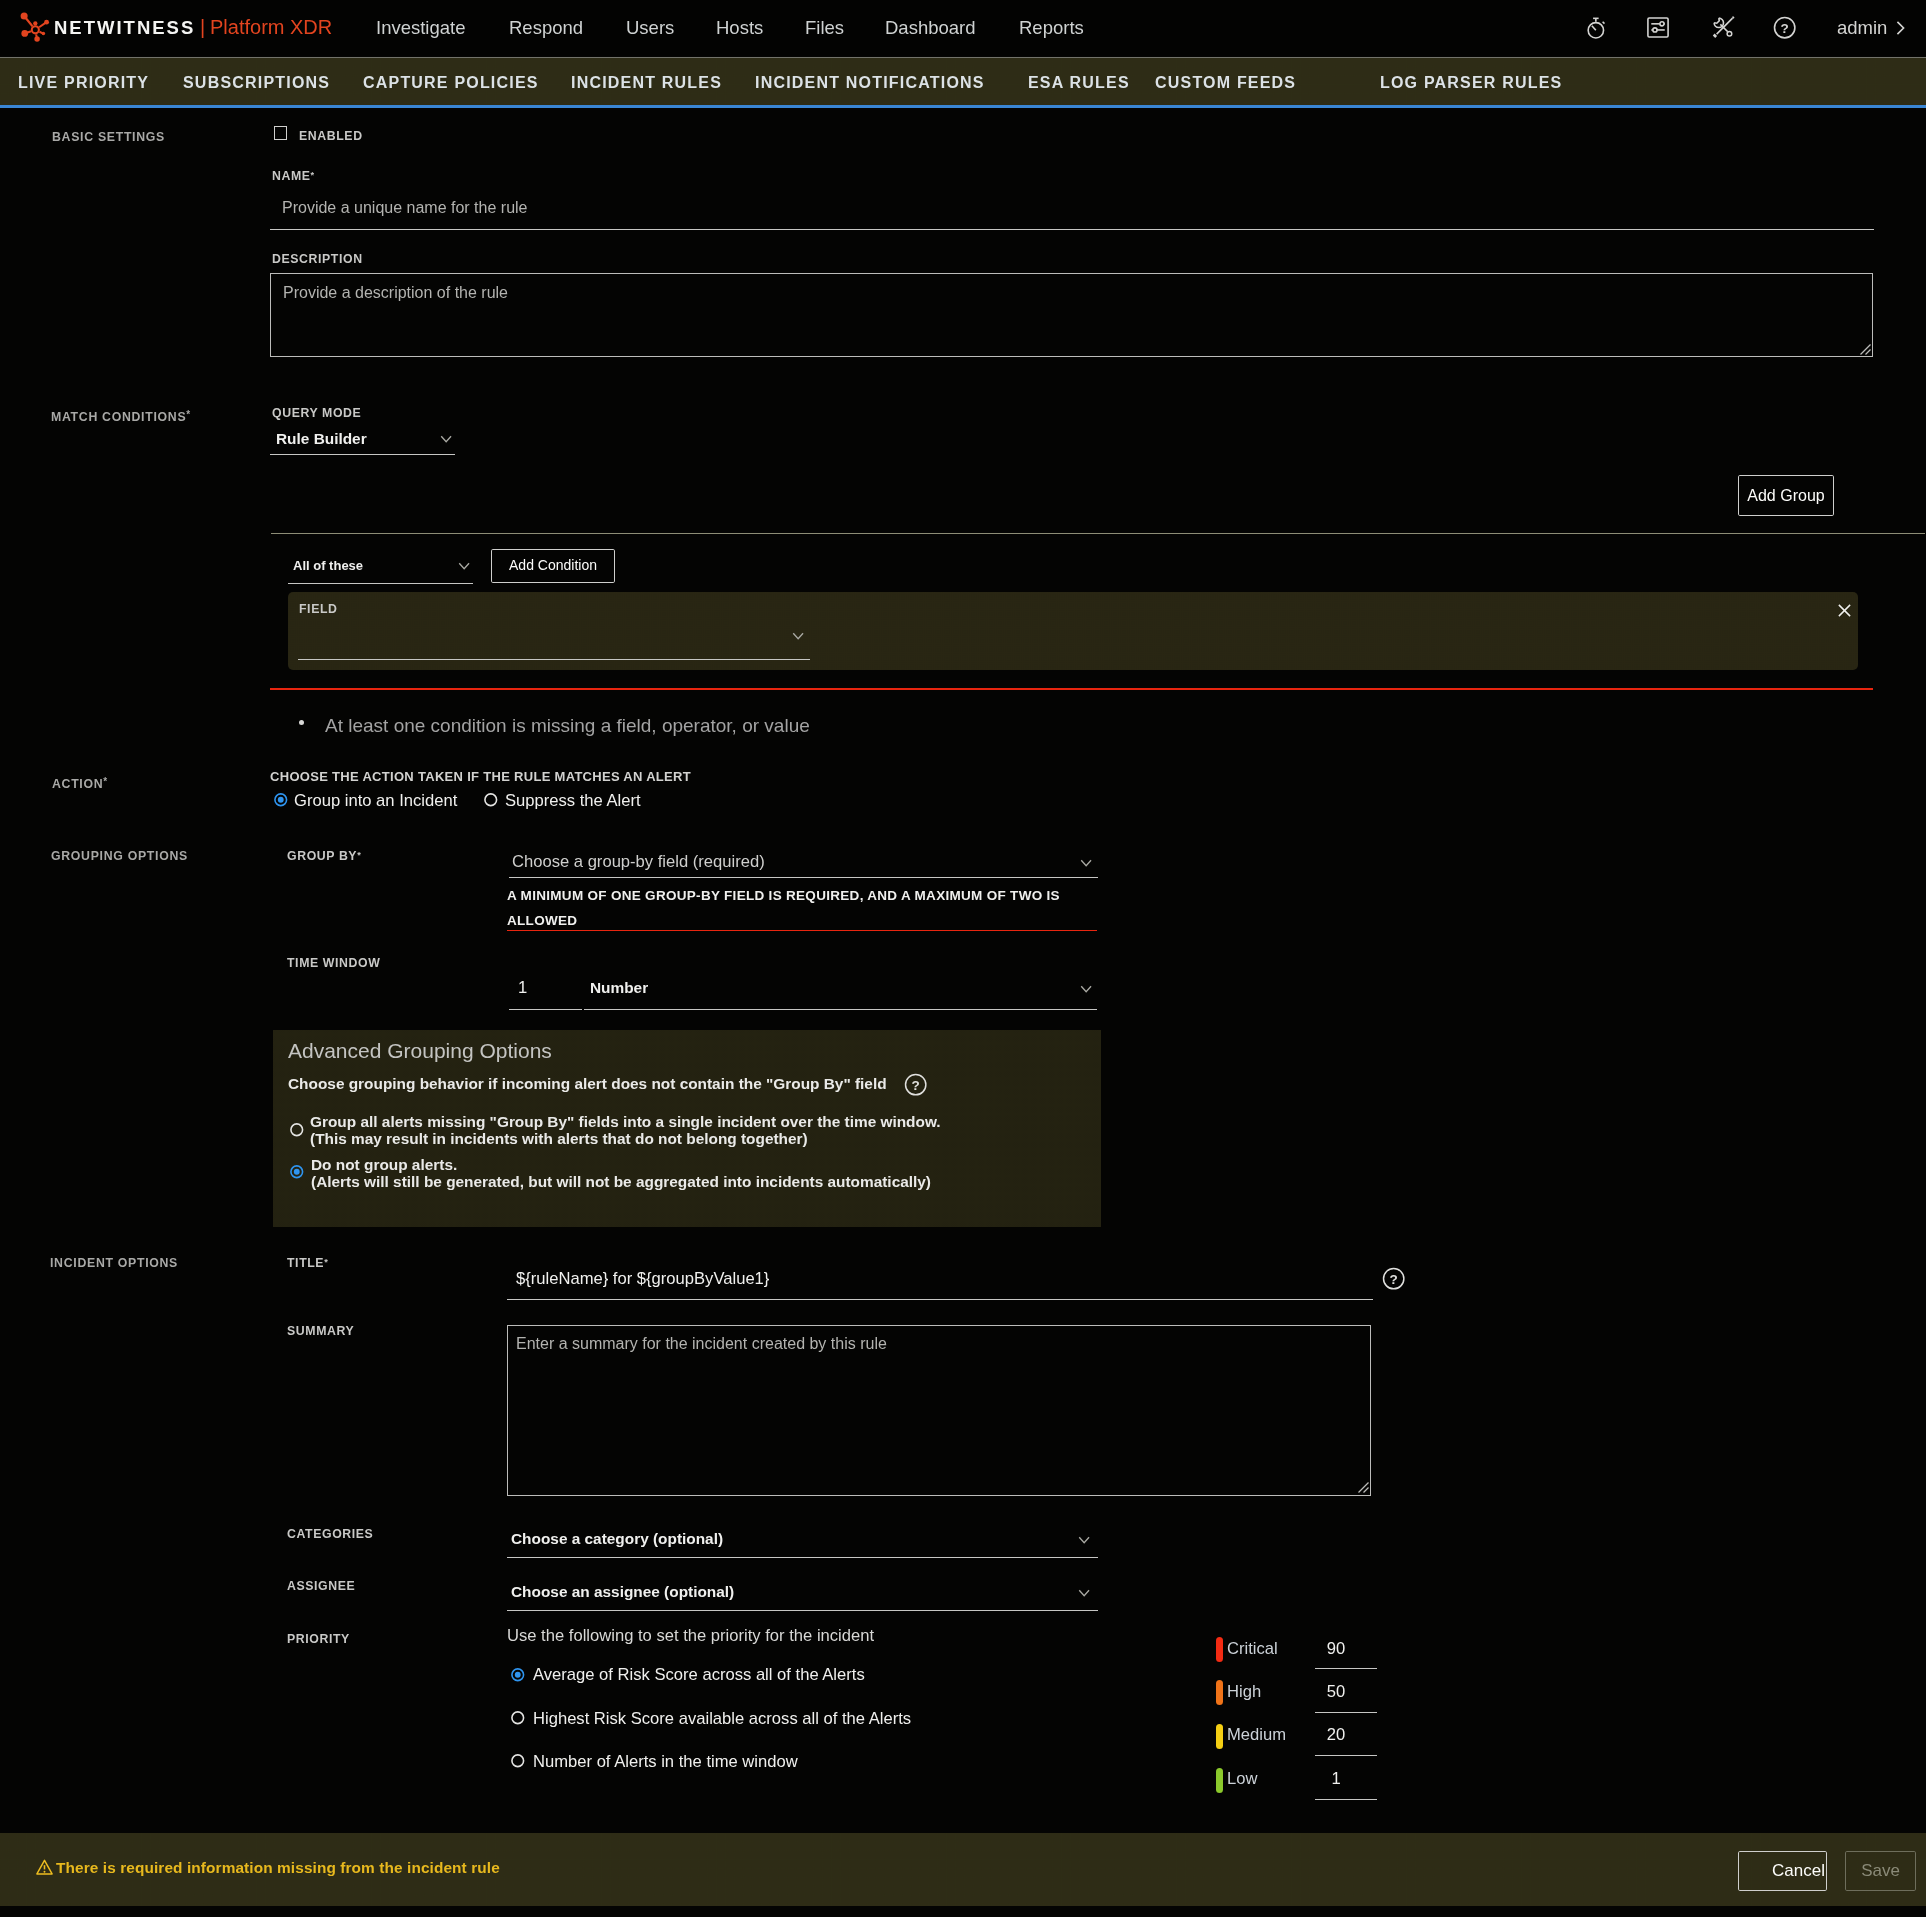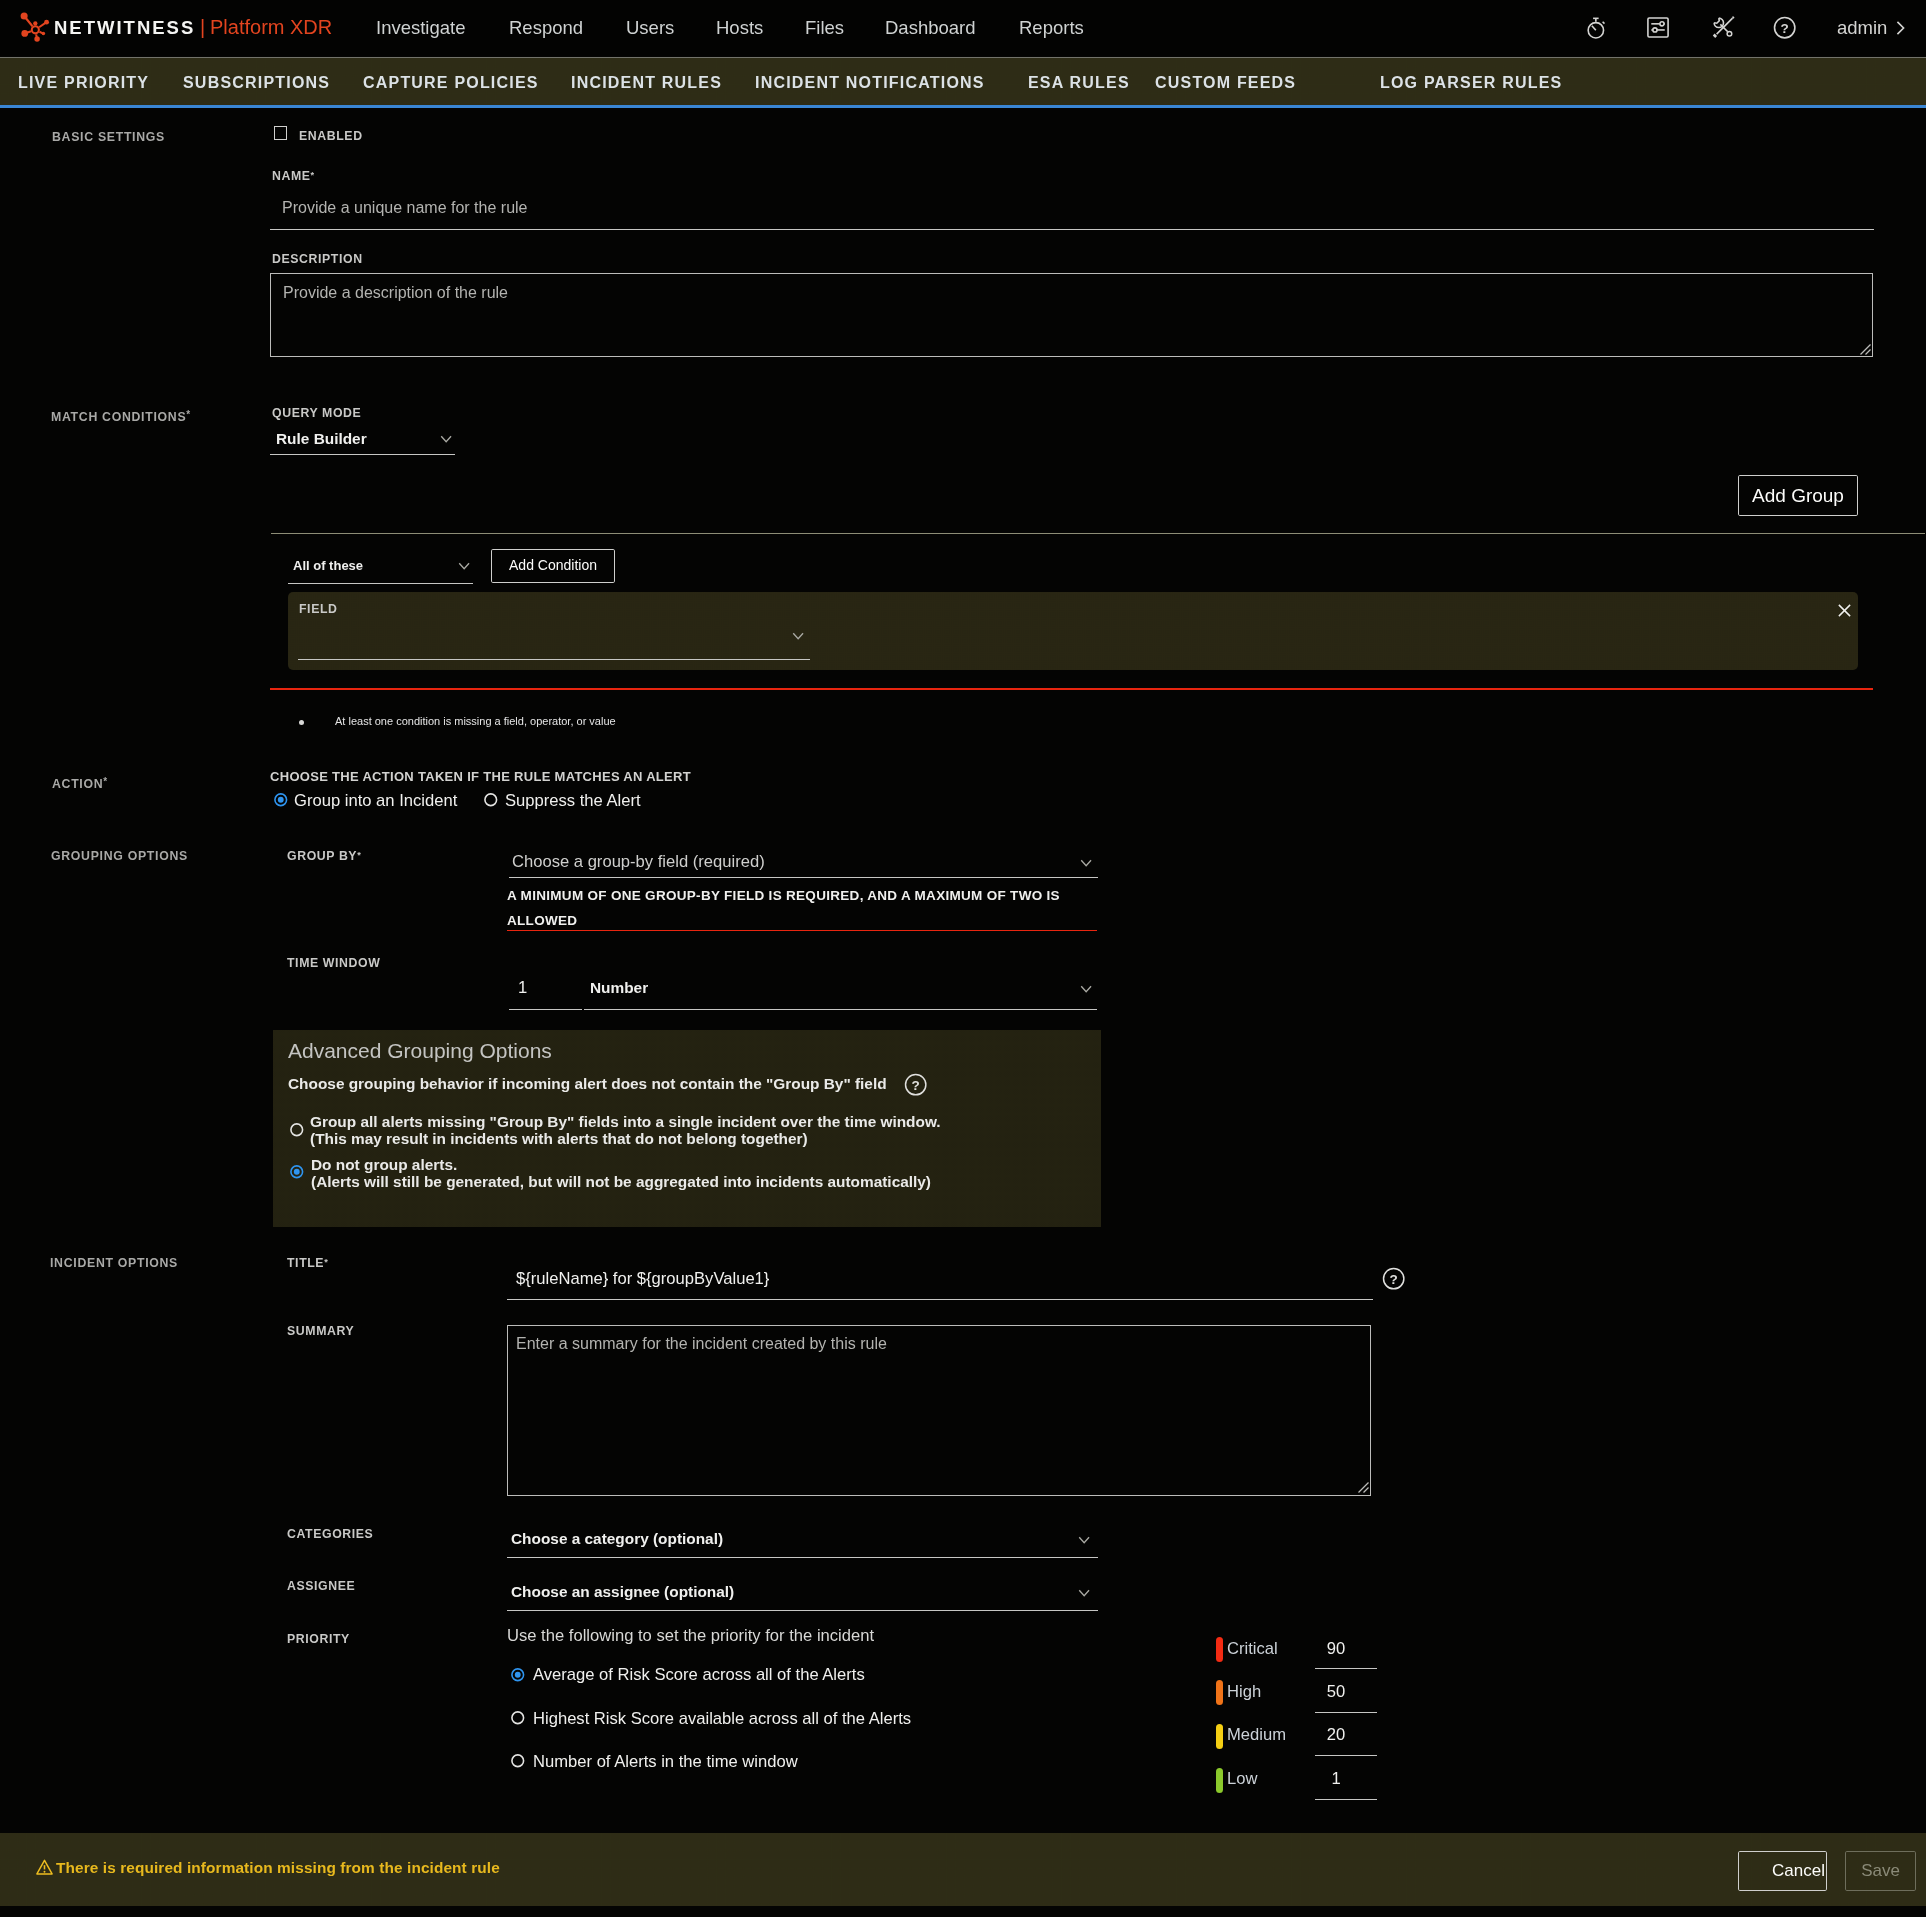--- a/index.html
+++ b/index.html
@@ -138,21 +138,21 @@
   </g>
 </svg>
 
 <div class="ab flbl" style="left:272px;top:406px;">QUERY MODE</div>
 <div class="ab bval" style="left:276px;top:430px;">Rule Builder</div>
 <svg class="ab chev" style="left:440px;top:435px;" width="12.3" height="8.6" viewBox="0 0 20 14">
     <path d="M2 2 L10 11 L18 2"></path>
   </svg>
 <div class="ab" style="left:270px;top:454px;width:185px;height:1.2px;background:#c6c6c4;"></div>
 
-<div class="ab btn" style="left:1738px;top:475px;width:120px;height:41px;font-size:19px;line-height:39px;">Add Group</div>
+<div class="ab btn" style="left:1738px;top:475px;width:96px;height:41px;font-size:16px;line-height:39px;">Add Group</div>
 <div class="ab" style="left:271px;top:533px;width:1654px;height:0.6px;background:#8d8d76;"></div>
 
 <div class="ab" style="left:293px;top:558px;font-size:13px;font-weight:bold;color:#f0f0ee;white-space:nowrap;">All of these</div>
 <svg class="ab chev" style="left:458px;top:562px;" width="12.3" height="8.6" viewBox="0 0 20 14">
     <path d="M2 2 L10 11 L18 2"></path>
   </svg>
 <div class="ab" style="left:288px;top:583px;width:185px;height:1.2px;background:#c6c6c4;"></div>
 <div class="ab btn" style="left:491px;top:549px;width:124px;height:34px;font-size:14px;line-height:31px;">Add Condition</div>
 
 <div class="ab" style="left:288px;top:592px;width:1570px;height:78px;border-radius:5px;background-color:#221f10;background-image:radial-gradient(rgba(200,200,100,0.12) 0.5px, transparent 0.7px);background-size:1.8px 1.8px;"></div>
@@ -162,21 +162,21 @@
   </svg>
 <div class="ab" style="left:298px;top:659px;width:512px;height:1.2px;background:#c6c6c4;"></div>
 <svg class="ab" style="left:1837px;top:603px;" width="15" height="15" viewBox="0 0 24 24">
   <g stroke="#f0f0ee" stroke-width="2.4" fill="none">
       <line x1="3" y1="3" x2="21" y2="21"></line>
       <line x1="21" y1="3" x2="3" y2="21"></line>
     </g>
 </svg>
 <div class="ab" style="left:270px;top:688px;width:1603px;height:1.8px;background:#e8250f;"></div>
 <div class="ab" style="left:299px;top:720px;width:5px;height:5px;border-radius:50%;background:#d8d8d6;"></div>
-<div class="ab" style="left:325px;top:715px;font-size:11px;color:#e5e5e5;white-space:nowrap;margin-left:10px;">At least one condition is missing a field, operator, or value</div>
+<div class="ab" style="left:325px;top:715px;font-size:19px;color:#a3a3a3;white-space:nowrap;">At least one condition is missing a field, operator, or value</div>
 
 <div class="ab" style="left:270px;top:769px;font-size:13px;font-weight:bold;letter-spacing:0.3px;color:#d2d2d0;white-space:nowrap;">CHOOSE THE ACTION TAKEN IF THE RULE MATCHES AN ALERT</div>
 <svg class="ab" style="left:274px;top:793px;" width="13.5" height="13.5" viewBox="0 0 22 22">
   <circle cx="11" cy="11" r="9.5" stroke="#2f95f0" stroke-width="2.6" fill="none"></circle>
   <circle cx="11" cy="11" r="4.8" fill="#2f95f0"></circle>
 </svg>
 <div class="ab val" style="left:294px;top:791px;">Group into an Incident</div>
 <svg class="ab" style="left:484px;top:793px;" width="13.5" height="13.5" viewBox="0 0 22 22">
   <circle cx="11" cy="11" r="9.5" stroke="#e4e4e2" stroke-width="2.6" fill="none"></circle>
 </svg>

